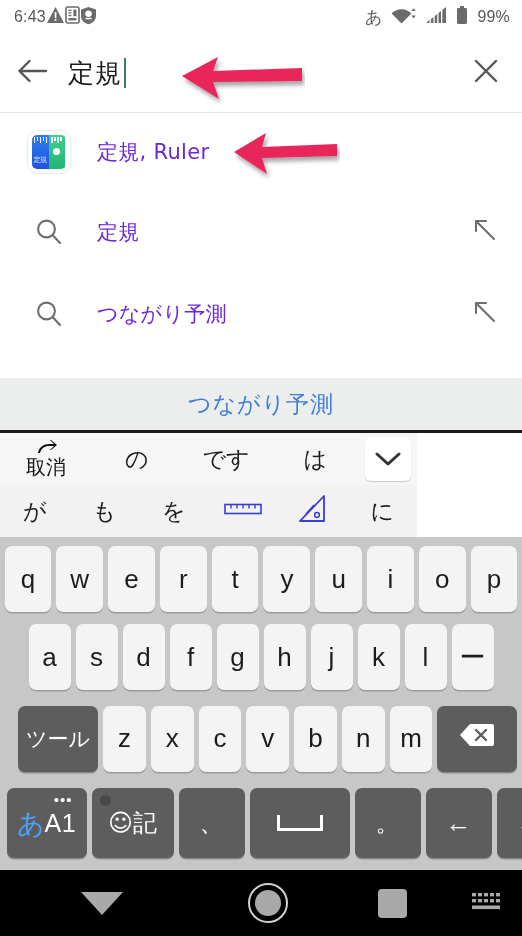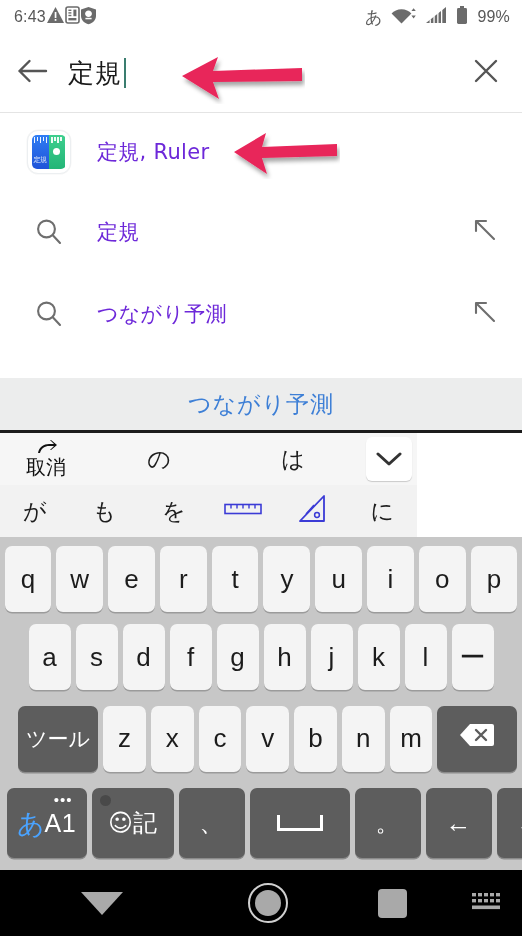--- a/index.html
+++ b/index.html
@@ -304,20 +304,21 @@
   <div class="cand-row r1">
     <div class="cand-cell undo">
       <span class="undo-arrow">
         <svg width="26" height="15" viewBox="0 0 26 15">
             <path d="M5 13c1-6 6-9 11-9h5l-4-4 1-0 6 5-6 5-1 0 4-4h-5c-4 0-8 2.6-9 7z" fill="#111"></path>
           </svg>
       </span>
       <span class="undo-label jp">取消</span>
     </div>
     <div class="cand-cell">の</div>
+    <div class="cand-cell">です</div>
     <div class="cand-cell">は</div>
     <div class="cand-cell chev">
       <div class="chev-key">
         <svg width="26" height="16" viewBox="0 0 26 16">
             <path d="M2 3l11 10L24 3" fill="none" stroke="#333" stroke-width="3" stroke-linecap="round" stroke-linejoin="round"></path>
           </svg>
       </div>
     </div>
   </div>
 

